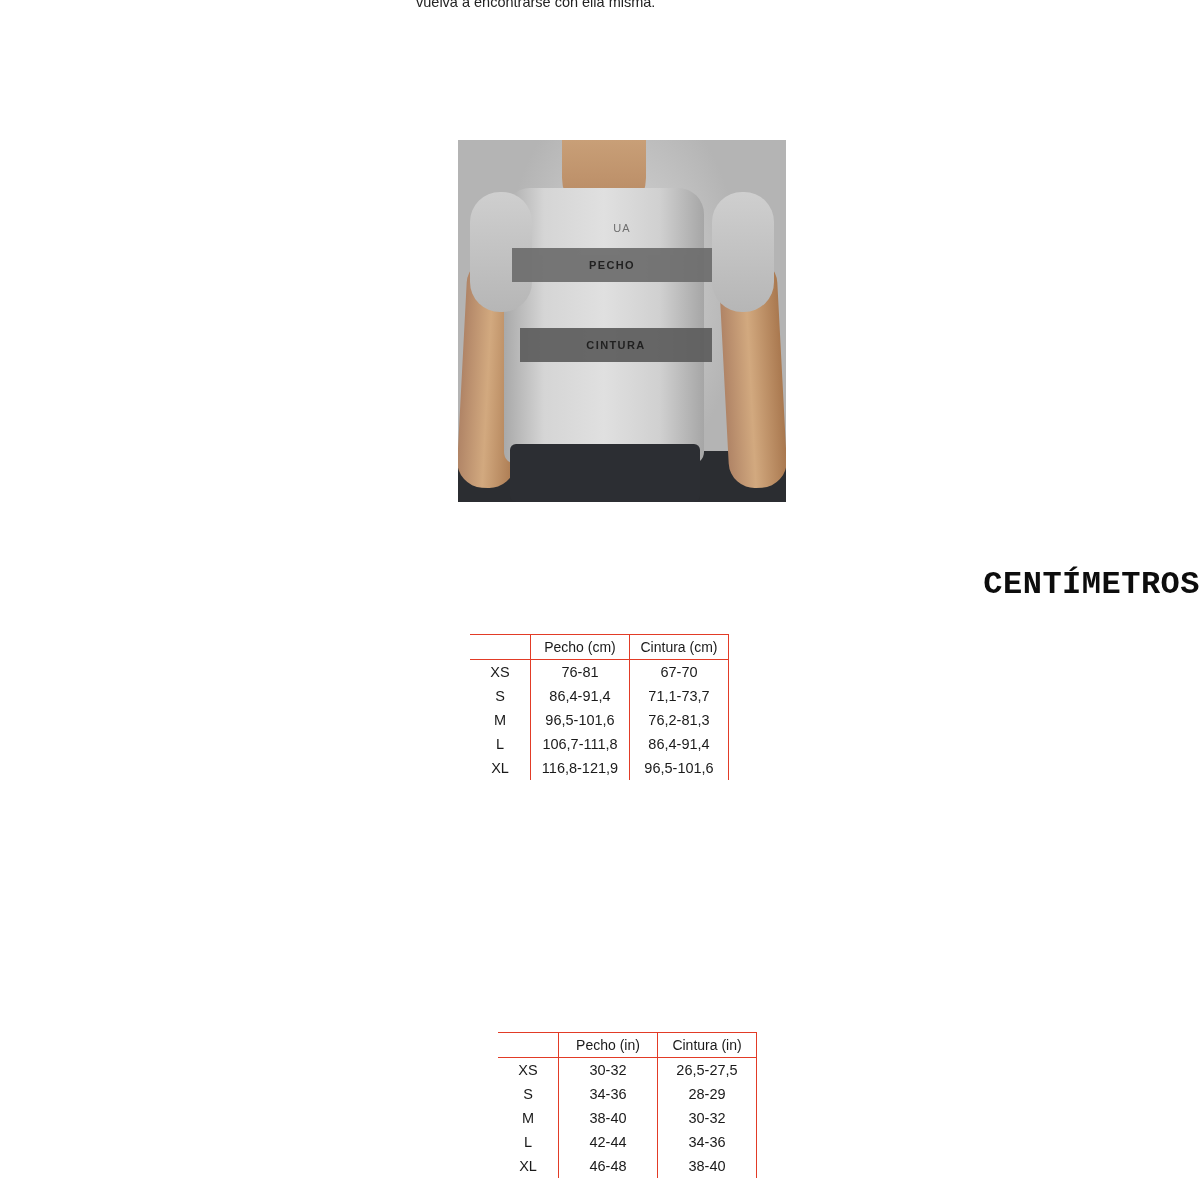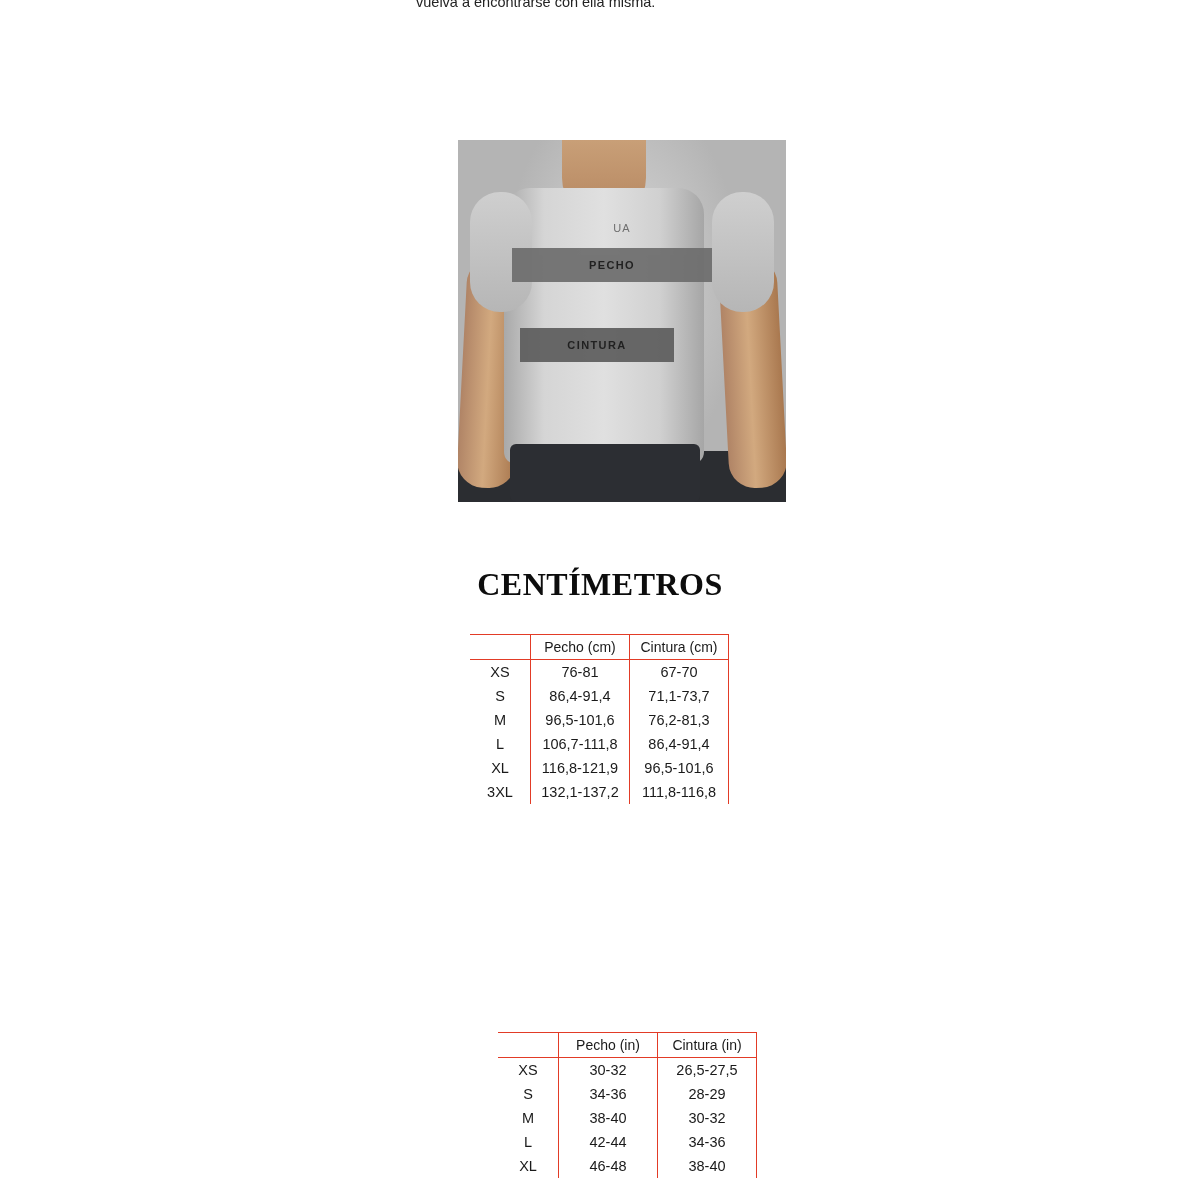--- a/index.html
+++ b/index.html
@@ -44,30 +44,30 @@
   .torso{position:absolute;left:46px;top:48px;width:200px;height:276px;
        border-radius:26px 26px 12px 12px;
        background:linear-gradient(to right,#a9a9a9 0%,#d5d5d5 20%,#e0e0e0 50%,#d0d0d0 78%,#a6a6a6 100%);}
   .shoulder{position:absolute;top:52px;width:62px;height:120px;border-radius:30px;
        background:linear-gradient(to bottom,#cfcfcf,#b6b6b6);}
   .shoulder.l{left:12px;} .shoulder.r{right:12px;}
   .logo-ua{position:absolute;left:50%;top:82px;transform:translateX(-50%);
        font-size:11px;letter-spacing:1px;color:#6e6e6e;}
   .band{position:absolute;height:34px;background:#6d6d6d;opacity:.92;}
   .band.chest{left:46px;top:108px;width:200px;margin-left:8px;}
-  .band.waist{left:62px;top:188px;width:154px;background:#5d5d5d;}
+  .band.waist{left:62px;top:188px;width:192px;background:#5d5d5d;}
   .band-label{position:absolute;color:#111;font-size:11px;font-weight:bold;letter-spacing:1.4px;
        top:50%;left:50%;transform:translate(-50%,-50%);}
   .shorts{position:absolute;left:52px;bottom:0;width:190px;height:58px;background:#2c2e33;border-radius:6px;}
 
   
   .sec-title{
-    position:absolute;left:0;width:1200px;text-align:center;
+    position:absolute;left:0;width:1200px;text-align:right;
     font-size:32px;font-weight:bold;letter-spacing:.5px;color:#0d0d0d;
-    font-family:Liberation Serif, serif;
+    font-family:Liberation Mono, monospace;
   }
   #t-cm{top:566px;}
   #t-in{top:968px;}
 
   
   .tbl{position:absolute;border-collapse:collapse;font-size:14.5px;color:#1a1a1a;}
   #tbl-cm{left:470px;top:634px;}
   #tbl-in{left:498px;top:1032px;}
   .tbl td,.tbl th{padding:4px 0;font-weight:normal;text-align:center;}
   .tbl th{font-size:14px;}
@@ -136,25 +136,20 @@
         <tr>
           <td class="col-size">L</td>
           <td class="col-a sep-l sep-r">106,7-111,8</td>
           <td class="col-b sep-r">86,4-91,4</td>
         </tr>
         <tr>
           <td class="col-size">XL</td>
           <td class="col-a sep-l sep-r">116,8-121,9</td>
           <td class="col-b sep-r">96,5-101,6</td>
         </tr>
-        <tr>
-          <td class="col-size">3XL</td>
-          <td class="col-a sep-l sep-r">132,1-137,2</td>
-          <td class="col-b sep-r">111,8-116,8</td>
-        </tr>
       </tbody>
   </table>
 
   <table class="tbl" id="tbl-in">
     <thead>
       <tr>
         <th class="col-size"></th>
         <th class="col-a sep-l sep-r">Pecho (in)</th>
         <th class="col-b sep-r">Cintura (in)</th>
       </tr>

